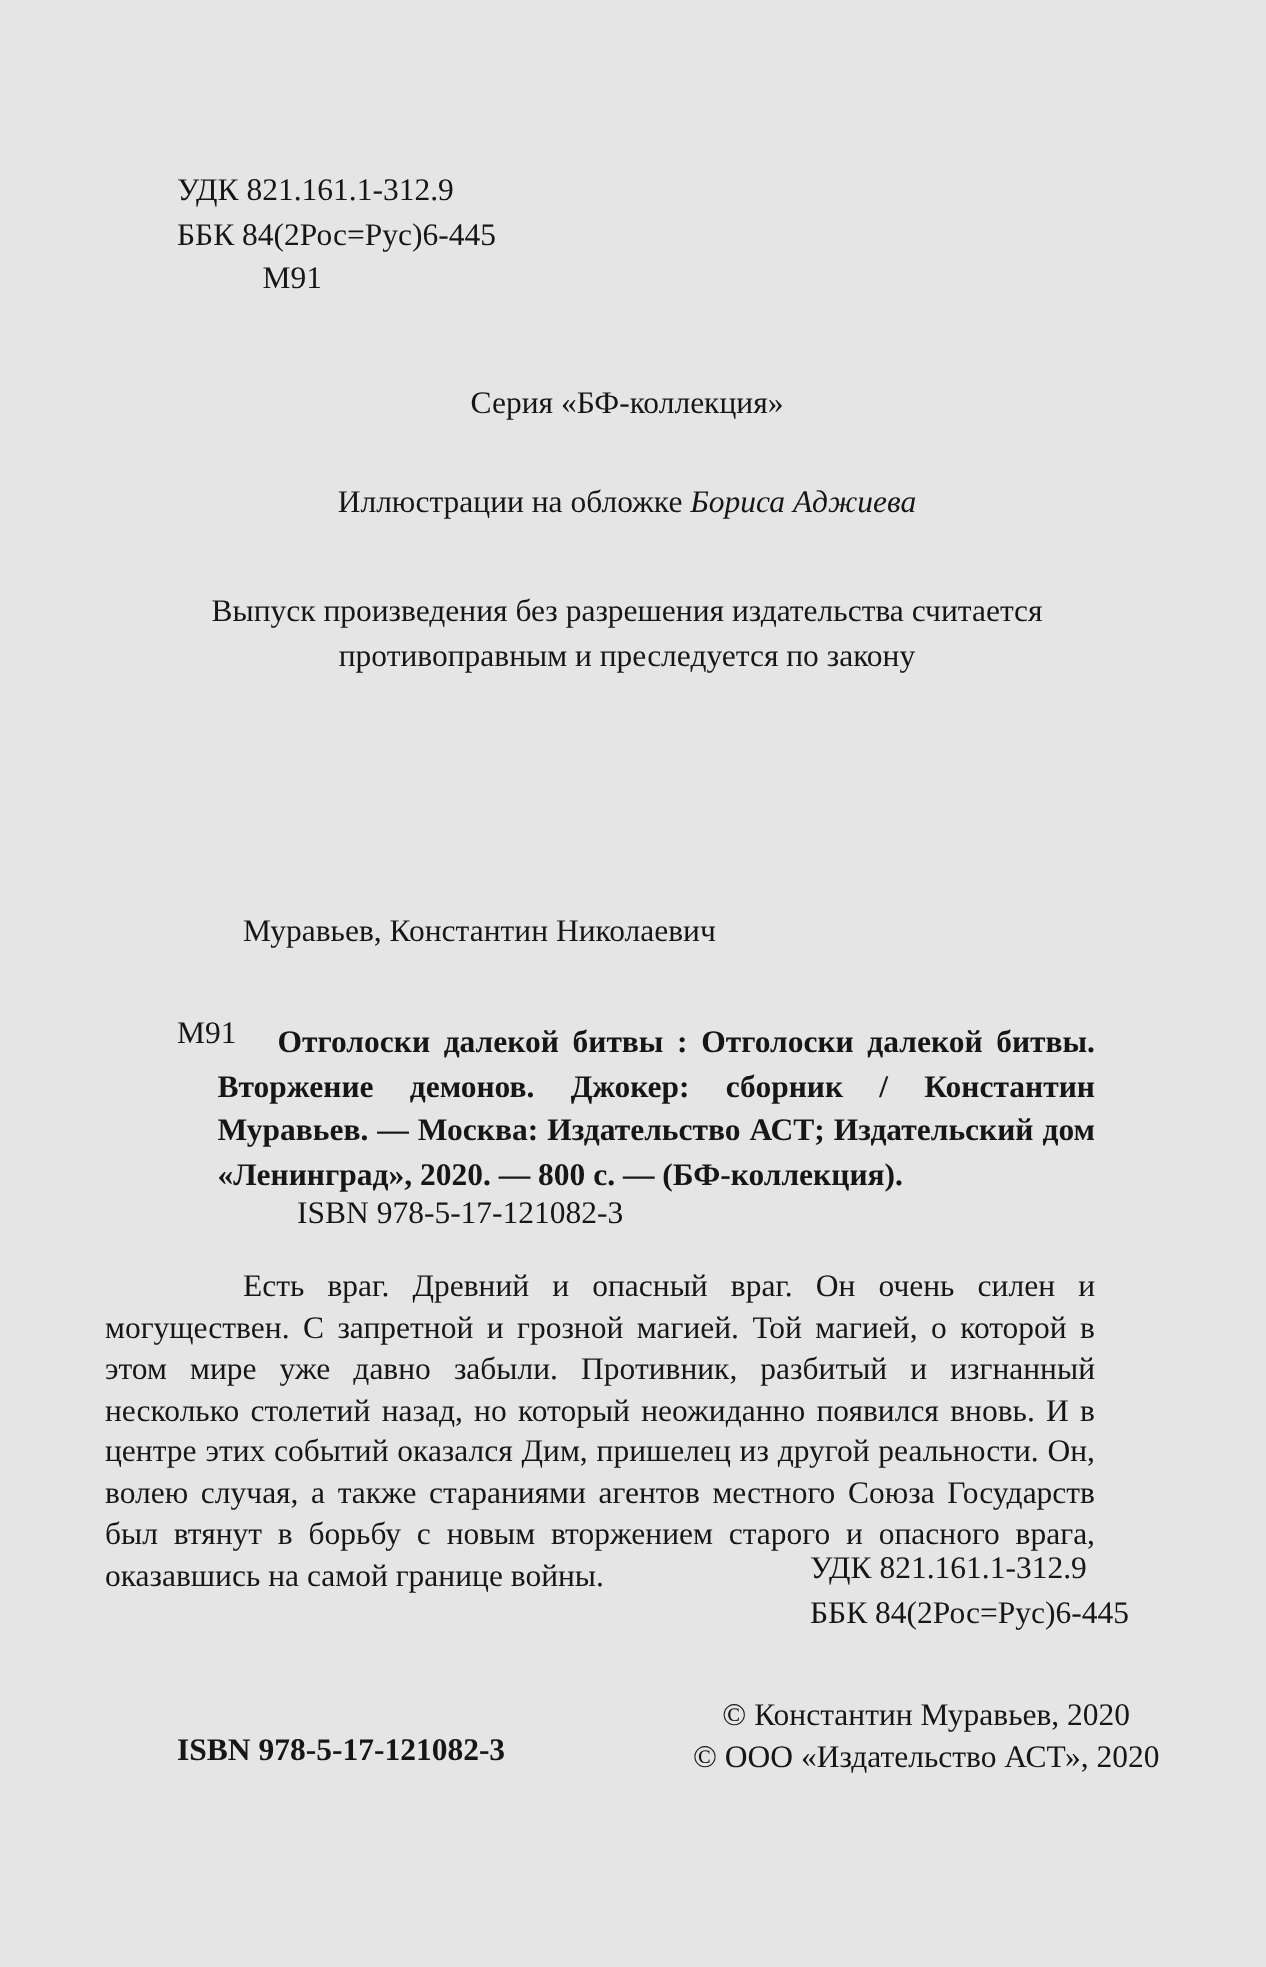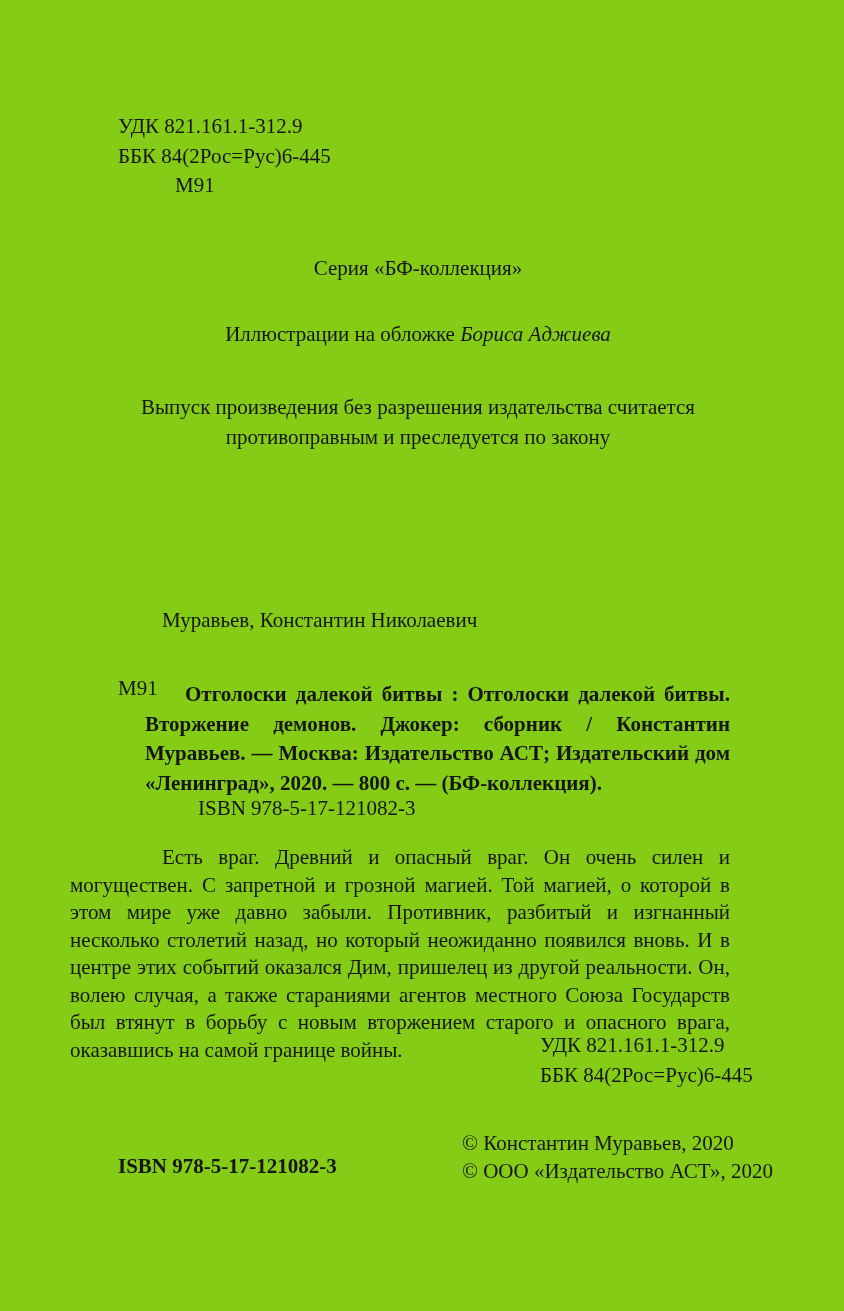--- a/index.html
+++ b/index.html
@@ -1,20 +1,20 @@
 <!DOCTYPE html>
 <html lang="ru"><head>
 <meta charset="utf-8">
 <style>
   html, body { margin: 0; padding: 0; background: #ffffff; }
   .page {
     position: relative;
     width: 844px;
     height: 1311px;
-    background: #84cc16;
+    background: #e5e5e5;
     color: #161616;
     font-family: "Liberation Serif", "DejaVu Serif", serif;
     font-size: 21px;
     overflow: hidden;
   }
   .abs { position: absolute; }
 
   
   .top-meta { left: 118px; top: 112px; line-height: 29.5px; white-space: nowrap; }
   .top-meta .code-line { padding-left: 57px; }
@@ -43,21 +43,21 @@
   .annotation {
     left: 70px; top: 844px; width: 660px;
     text-align: justify;
     text-indent: 92px;
     line-height: 27.5px;
     margin: 0;
   }
 
   
   .bottom-meta { left: 540px; top: 1030px; line-height: 30px; white-space: nowrap; }
-  .copyright-block { left: 462px; top: 1130px; line-height: 27.5px; white-space: nowrap; }
+  .copyright-block { left: 462px; top: 1130px; line-height: 27.5px; white-space: nowrap; text-align: center; }
   .isbn-footer { left: 118px; top: 1154px; font-weight: bold; white-space: nowrap; }
 </style>
 </head>
 <body>
 
 <div class="page">
 
   <div class="abs top-meta">
     <div>УДК 821.161.1-312.9</div>
     <div>ББК 84(2Рос=Рус)6-445</div>

